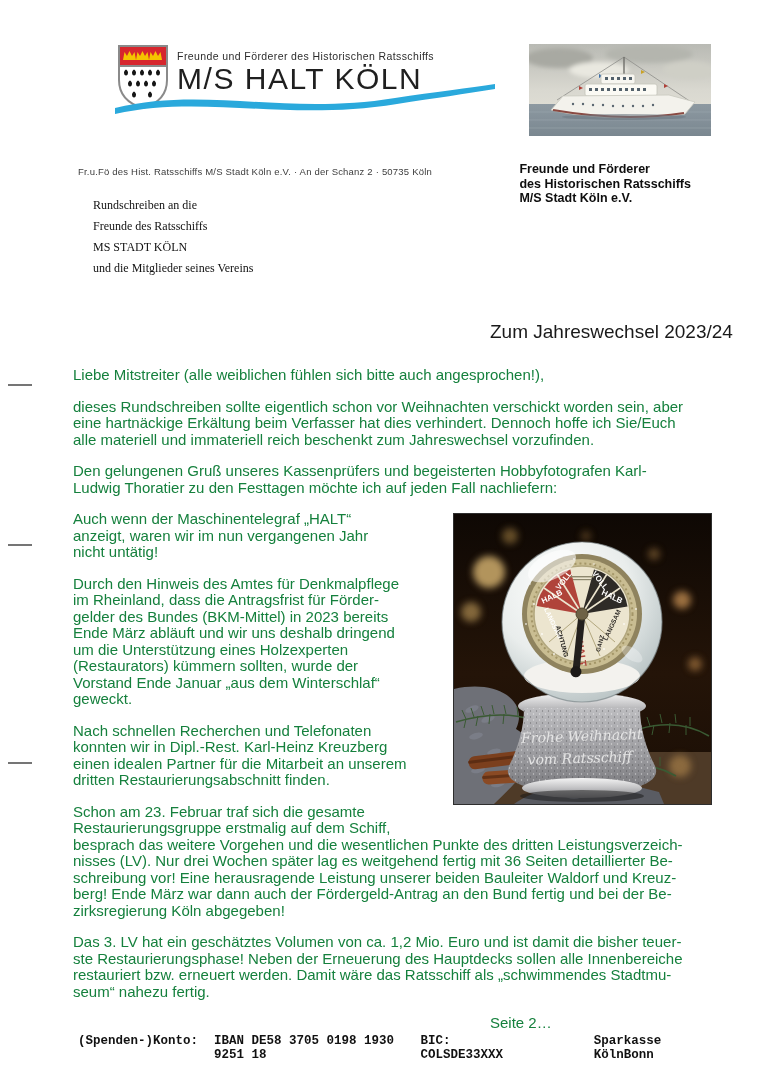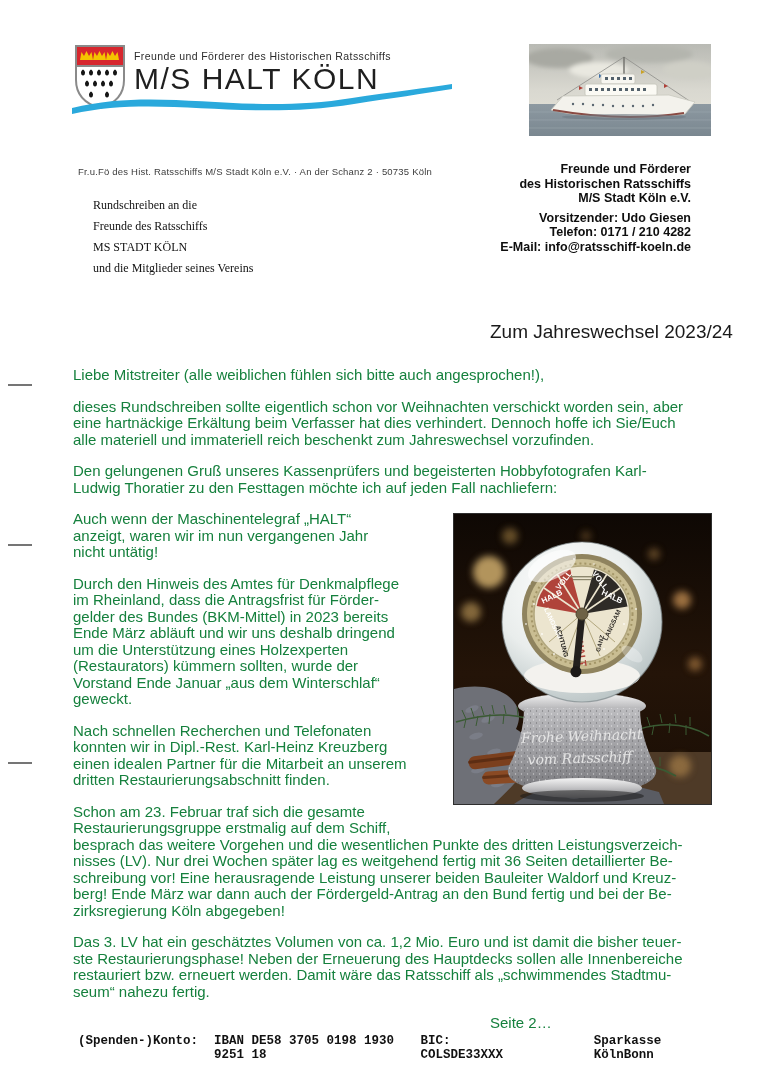--- a/index.html
+++ b/index.html
@@ -8,34 +8,34 @@
     position:relative; width:765px; height:1080px; margin:0 auto;
     background:#ffffff; overflow:hidden;
     font-family:"Liberation Sans", sans-serif; color:#1a1a1a;
   }
   
   .fold-mark { position:absolute; left:8px; width:24px; height:2px; background:#757575; }
   .fm1 { top:384px; } .fm2 { top:544px; } .fm3 { top:762px; }
 
   
   .header { display:flex; justify-content:space-between; align-items:flex-start; padding:44px 54px 0 74px; }
-  .logo-block { display:flex; align-items:flex-start; width:360px; position:relative; }
+  .logo-block { display:flex; align-items:flex-start; width:360px; position:relative;justify-content:flex-end; }
   .logo-shield { width:52px; height:66px; flex:0 0 auto; }
   .logo-text { position:relative; margin-left:8px; margin-top:6px; }
   .logo-small { font-size:10.5px; color:#2c2c2c; letter-spacing:0.4px; white-space:nowrap; }
   .logo-big { font-size:30px; color:#1f1f1f; letter-spacing:1.5px; font-weight:400; white-space:nowrap; position:relative; z-index:2; }
   .logo-wave { position:absolute; left:-62px; top:34px; z-index:1; }
   .ship-photo { width:182px; height:92px; flex:0 0 auto; }
   .ship-photo svg { display:block; }
 
   
   .ref-row { display:flex; justify-content:space-between; margin:30px 74px 0 78px; }
   .sender-line { font-size:9.5px; color:#3d3d3d; letter-spacing:0.2px; }
   .recipient { margin:18px 0 0 15px; font-size:12px; line-height:21px; color:#111;font-family:Liberation Serif, serif; }
-  .contact { text-align:right; font-size:12.5px; line-height:14.5px; font-weight:bold; color:#0e0e0e; margin-top:-4px; }
+  .contact { font-size:12.5px; line-height:14.5px; font-weight:bold; color:#0e0e0e; margin-top:-4px; }
   .contact .grp { margin-bottom:5px; }
 
   .date-line { margin:42px 54px 0 490px; font-size:19px; white-space:nowrap; }
 
   
   .body-text { margin:24px 53px 0 73px; font-size:15px; line-height:16.5px; color:#15803d; }
   .body-text p { white-space:pre-line; margin-bottom:15px; }
   figure.photo {
     float:right; width:259px; height:292px; margin:2px 0 6px 16px;
     border:1px solid #2e2e2e; background:#12100d;
@@ -179,25 +179,20 @@
         <div>Freunde des Ratsschiffs</div>
         <div>MS STADT KÖLN</div>
         <div>und die Mitglieder seines Vereins</div>
       </div>
     </div>
     <div class="contact">
       <div class="grp">
         <div>Freunde und Förderer</div>
         <div>des Historischen Ratsschiffs</div>
         <div>M/S Stadt Köln e.V.</div>
-      </div>
-      <div class="grp">
-        <div>Vorsitzender: Udo Giesen</div>
-        <div>Telefon: 0171 / 210 4282</div>
-        <div>E-Mail: info@ratsschiff-koeln.de</div>
       </div>
     </div>
   </div>
 
   <div class="date-line">Zum Jahreswechsel 2023/24</div>
 
   <div class="body-text">
     <p>Liebe Mitstreiter (alle weiblichen fühlen sich bitte auch angesprochen!),</p>
     <p>dieses Rundschreiben sollte eigentlich schon vor Weihnachten verschickt worden sein, aber
 eine hartnäckige Erkältung beim Verfasser hat dies verhindert. Dennoch hoffe ich Sie/Euch

